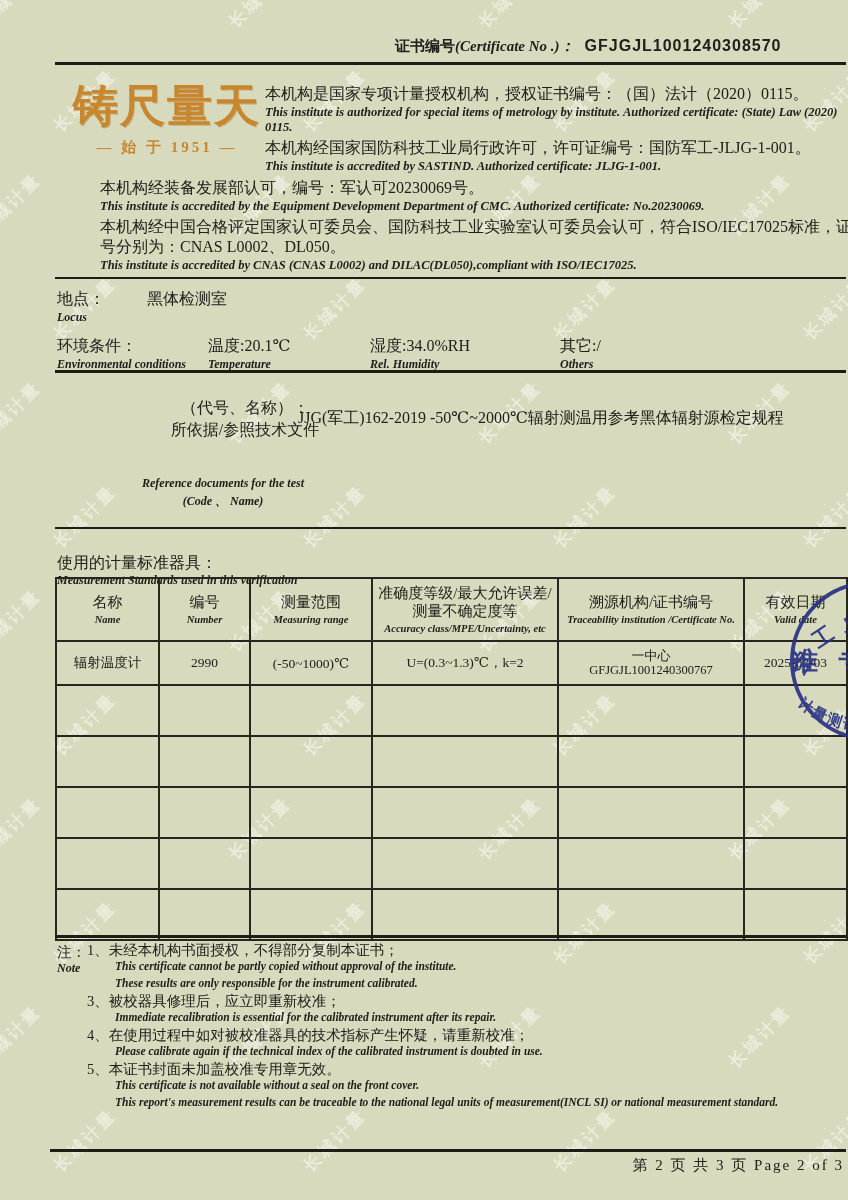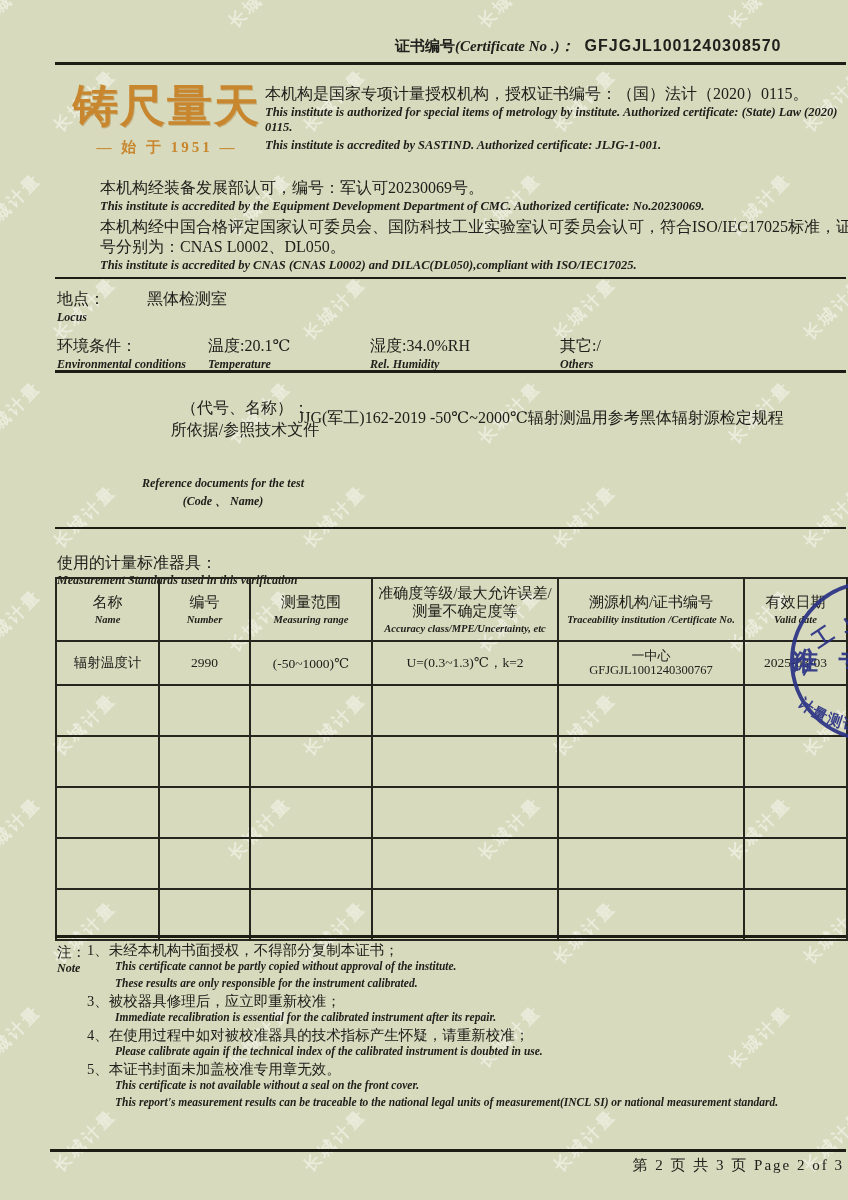--- a/index.html
+++ b/index.html
@@ -142,20 +142,21 @@
     <div class="rule" style="top:62px;left:55px;width:791px;height:3px;"></div>
 
     <div class="logo">
       <div class="cal">铸尺量天</div>
       <div class="since">— 始 于 1951 —</div>
     </div>
 
     <div class="intro-right">
       <div class="p-zh">本机构是国家专项计量授权机构，授权证书编号：（国）法计（2020）0115。</div>
       <div class="p-en">This institute is authorized  for  special items of metrology by institute.  Authorized certificate: (State) Law (2020) 0115.</div>
+      <div class="p-zh">本机构经国家国防科技工业局行政许可，许可证编号：国防军工-JLJG-1-001。</div>
       <div class="p-en">This institute is accredited by SASTIND. Authorized certificate: JLJG-1-001.</div>
     </div>
 
     <div class="intro-full">
       <div class="p-zh">本机构经装备发展部认可，编号：军认可20230069号。</div>
       <div class="p-en">This institute is accredited by the Equipment Development  Department of  CMC. Authorized certificate: No.20230069.</div>
       <div class="p-zh">本机构经中国合格评定国家认可委员会、国防科技工业实验室认可委员会认可，符合ISO/IEC17025标准，证书编号分别为：CNAS L0002、DL050。</div>
       <div class="p-en">This institute is accredited by CNAS (CNAS L0002) and DILAC(DL050),compliant with ISO/IEC17025.</div>
     </div>
     <div class="rule" style="top:277px;left:55px;width:791px;height:2px;"></div>

